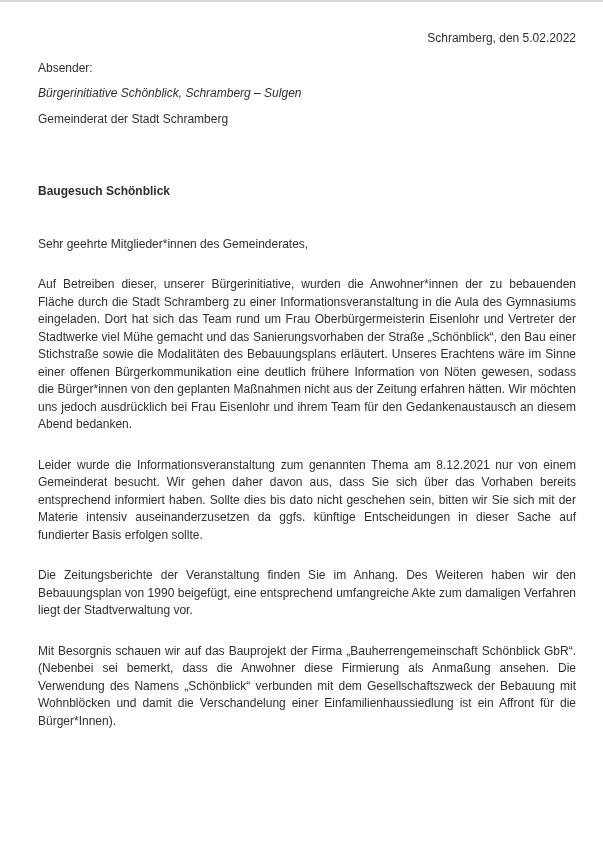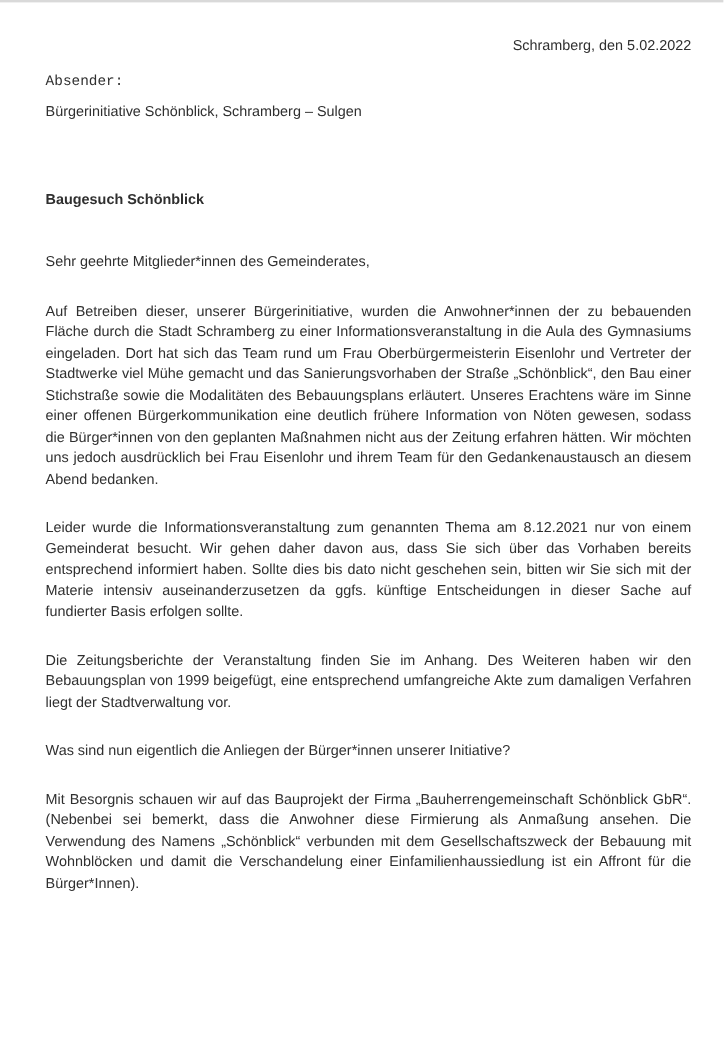--- a/index.html
+++ b/index.html
@@ -30,22 +30,22 @@
   }
   .txt {
     font-size: 12px;
     line-height: 17.5px;
     margin: 0;
   }
   .date {
     text-align: right;
     padding-top: 30px;
   }
-  .sender-label   { margin-top: 12px; font-family: Liberation Mono, monospace; }
-  .sender-name    { margin-top: 8px;  }
+  .sender-label   { margin-top: 12px; }
+  .sender-name    { margin-top: 8px; font-style: italic;  }
   .recipient-1    { margin-top: 87px; }
   .recipient-2    { margin-top: 8px;  }
   .subject {
     margin-top: 55px;
     font-weight: 700;
   }
   .salutation     { margin-top: 35px; }
   .body-para {
     text-align: justify;
     margin-top: 23px;
@@ -60,29 +60,29 @@
 
 <div class="page">
 
   <p class="txt date">Schramberg, den 5.02.2022</p>
 
   <p class="txt sender-label">Absender:</p>
 
   <p class="txt sender-name">Bürgerinitiative Schönblick, Schramberg – Sulgen</p>
 
 
+  <p class="txt recipient-2">Gemeinderat der Stadt Schramberg</p>
 
   <p class="txt subject">Baugesuch Schönblick</p>
 
   <p class="txt salutation">Sehr geehrte Mitglieder*innen des Gemeinderates,</p>
 
 
   <p class="txt body-para">Auf Betreiben dieser, unserer Bürgerinitiative, wurden die Anwohner*innen der zu bebauenden Fläche durch die Stadt Schramberg zu einer Informationsveranstaltung in die Aula des Gymnasiums eingeladen. Dort hat sich das Team rund um Frau Oberbürgermeisterin Eisenlohr und Vertreter der Stadtwerke viel Mühe gemacht und das Sanierungsvorhaben der Straße „Schönblick“, den Bau einer Stichstraße sowie die Modalitäten des Bebauungsplans erläutert. Unseres Erachtens wäre im Sinne einer offenen Bürgerkommunikation eine deutlich frühere Information von Nöten gewesen, sodass die Bürger*innen von den geplanten Maßnahmen nicht aus der Zeitung erfahren hätten. Wir möchten uns jedoch ausdrücklich bei Frau Eisenlohr und ihrem Team für den Gedankenaustausch an diesem Abend bedanken.</p>
 
   <p class="txt body-para">Leider wurde die Informationsveranstaltung zum genannten Thema am 8.12.2021 nur von einem Gemeinderat besucht. Wir gehen daher davon aus, dass Sie sich über das Vorhaben bereits entsprechend informiert haben. Sollte dies bis dato nicht geschehen sein, bitten wir Sie sich mit der Materie intensiv auseinanderzusetzen da ggfs. künftige Entscheidungen in dieser Sache auf fundierter Basis erfolgen sollte.</p>
 
-  <p class="txt body-para">Die Zeitungsberichte der Veranstaltung finden Sie im Anhang. Des Weiteren haben wir den Bebauungsplan von 1999 beigefügt, eine entsprechend umfangreiche Akte zum damaligen Verfahren liegt der Stadtverwaltung vor.</p>
+  <p class="txt body-para">Die Zeitungsberichte der Veranstaltung finden Sie im Anhang. Des Weiteren haben wir den Bebauungsplan von 1990 beigefügt, eine entsprechend umfangreiche Akte zum damaligen Verfahren liegt der Stadtverwaltung vor.</p>
 
-  <p class="txt body-para">Was sind nun eigentlich die Anliegen der Bürger*innen unserer Initiative?</p>
 
   <p class="txt body-para">Mit Besorgnis schauen wir auf das Bauprojekt der Firma „Bauherrengemeinschaft Schönblick GbR“. (Nebenbei sei bemerkt, dass die Anwohner diese Firmierung als Anmaßung ansehen. Die Verwendung des Namens „Schönblick“ verbunden mit dem Gesellschaftszweck der Bebauung mit Wohnblöcken und damit die Verschandelung einer Einfamilienhaussiedlung ist ein Affront für die Bürger*Innen).</p>
 
 </div>
 
 </body></html>

